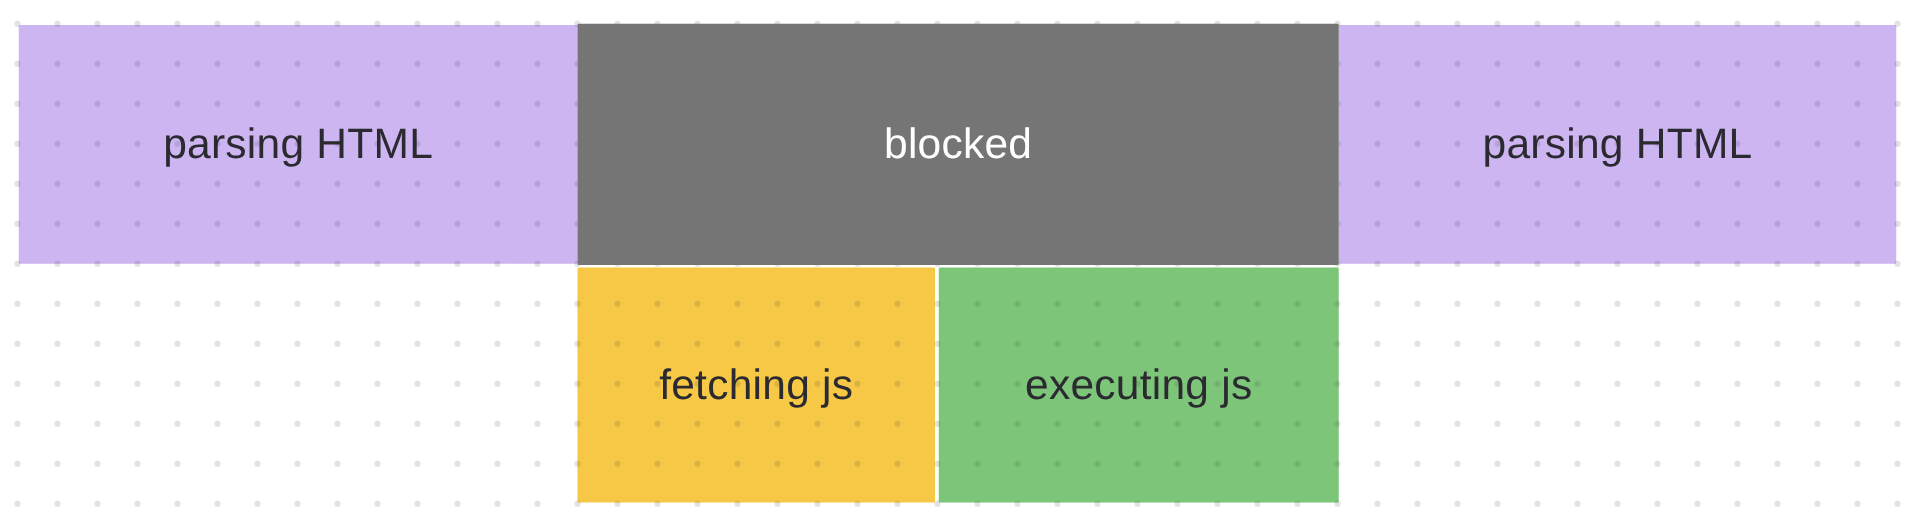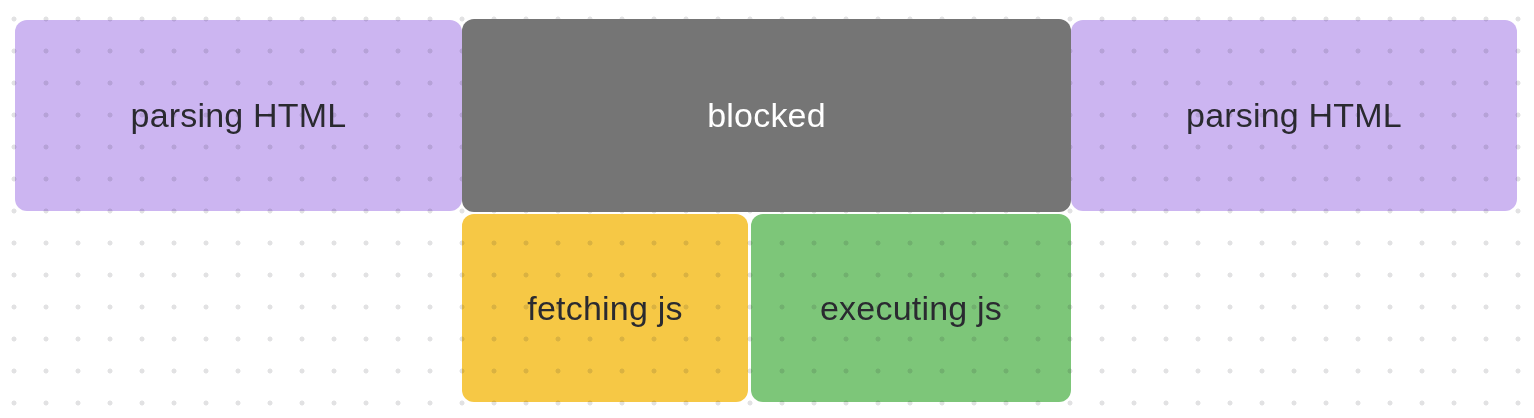--- a/index.html
+++ b/index.html
@@ -25,21 +25,21 @@
     z-index: 2;
     pointer-events: none;
     background-image: radial-gradient(circle, rgba(30,30,40,0.13) 2.1px, rgba(30,30,40,0) 2.9px);
     background-size: 32px 32px;
     background-position: -2px 3px;
   }
 
   .block {
     position: absolute;
     z-index: 1;
-    border-radius: 12px;
+    border-radius: 1px;
     display: flex;
     align-items: center;
     justify-content: center;
     font-size: 34px;
     letter-spacing: 0.2px;
     white-space: nowrap;
     text-align: right;
   }
 
   .block.gray { z-index: 3; }

